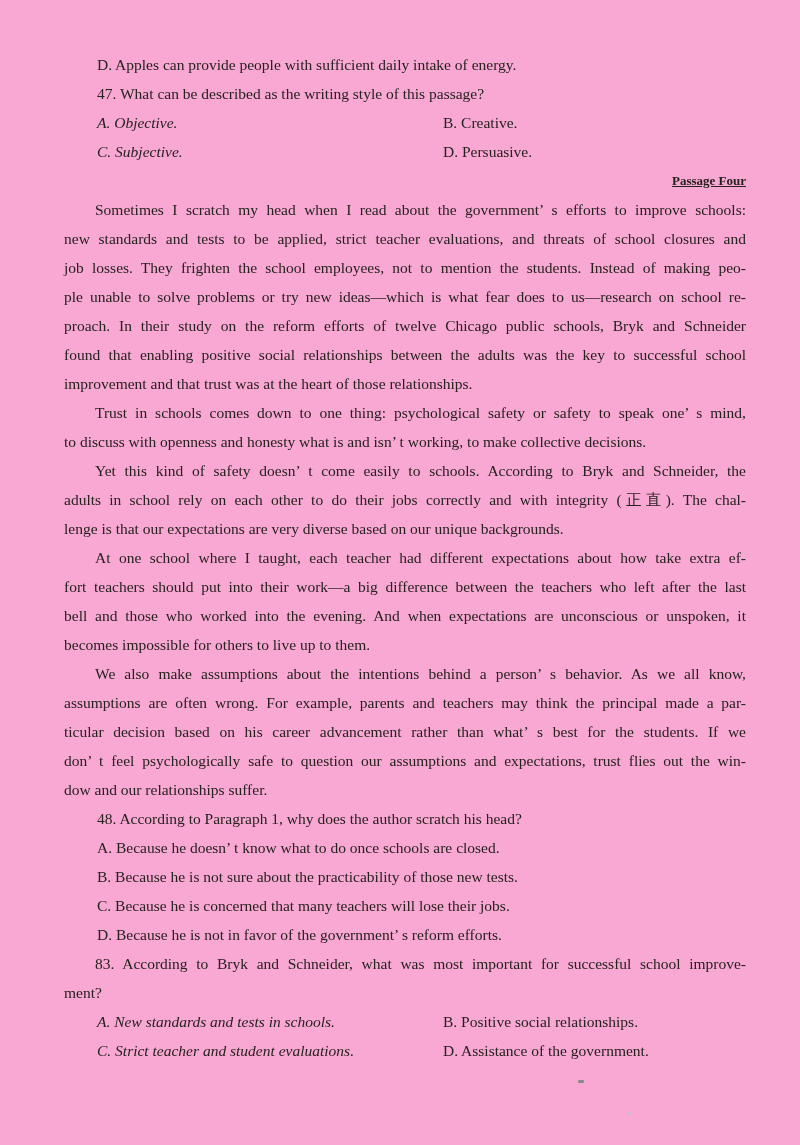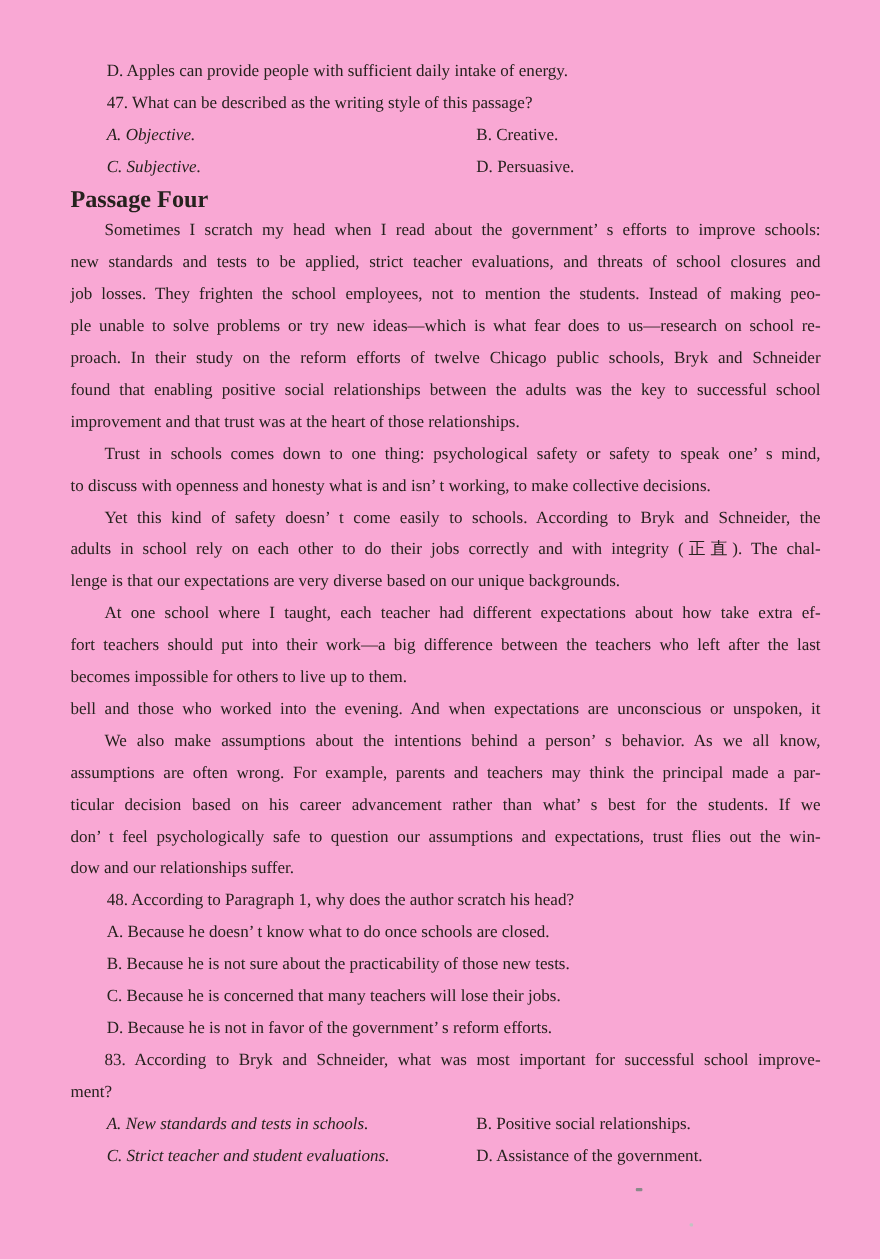--- a/index.html
+++ b/index.html
@@ -11,24 +11,24 @@
     font-size:15.5px;
     color:#26221e;
     padding:50px 54px 0 64px;
     box-sizing:border-box;
     overflow:hidden;
   }
   .row { height:29px; line-height:29px; }
   .indent { padding-left:33px; }
   .jline { text-align:justify; text-align-last:justify; }
   .ind { text-indent:31px; }
-  .title { text-align:left; font-weight:bold; font-size:22px; }
+  .title { text-align:right; font-weight:bold; font-size:13px;text-decoration:underline; }
   .pair { position:relative; }
   .colA { padding-left:33px;font-style:italic; }
-  .colB { position:absolute; left:369px; top:0;text-align:right; }
+  .colB { position:absolute; left:379px; top:0;text-align:right; }
   .speck { position:absolute; border-radius:1px; }
   .speck1 { left:578px; top:1080px; width:6px; height:3px; background:#8a8a8a; }
   .speck2 { left:627px; top:1112px; width:3px; height:3px; background:#c2c2c2; }
 </style>
 </head>
 <body>
 
 <div class="page">
 
   <div class="row indent">D. Apples can provide people with sufficient daily intake of energy.</div>
@@ -54,22 +54,22 @@
 
   <div class="row jline ind">Trust in schools comes down to one thing: psychological safety or safety to speak one’ s mind,</div>
   <div class="row">to discuss with openness and honesty what is and isn’ t working, to make collective decisions.</div>
 
   <div class="row jline ind">Yet this kind of safety doesn’ t come easily to schools. According to Bryk and Schneider, the</div>
   <div class="row jline">adults in school rely on each other to do their jobs correctly and with integrity (正直). The chal-</div>
   <div class="row">lenge is that our expectations are very diverse based on our unique backgrounds.</div>
 
   <div class="row jline ind">At one school where I taught, each teacher had different expectations about how take extra ef-</div>
   <div class="row jline">fort teachers should put into their work—a big difference between the teachers who left after the last</div>
+  <div class="row jline">bell and those who worked into the evening. And when expectations are unconscious or unspoken, it</div>
   <div class="row">becomes impossible for others to live up to them.</div>
-  <div class="row jline">bell and those who worked into the evening. And when expectations are unconscious or unspoken, it</div>
 
   <div class="row jline ind">We also make assumptions about the intentions behind a person’ s behavior. As we all know,</div>
   <div class="row jline">assumptions are often wrong. For example, parents and teachers may think the principal made a par-</div>
   <div class="row jline">ticular decision based on his career advancement rather than what’ s best for the students. If we</div>
   <div class="row jline">don’ t feel psychologically safe to question our assumptions and expectations, trust flies out the win-</div>
   <div class="row">dow and our relationships suffer.</div>
 
   <div class="row indent">48. According to Paragraph 1, why does the author scratch his head?</div>
   <div class="row indent">A. Because he doesn’ t know what to do once schools are closed.</div>
   <div class="row indent">B. Because he is not sure about the practicability of those new tests.</div>

